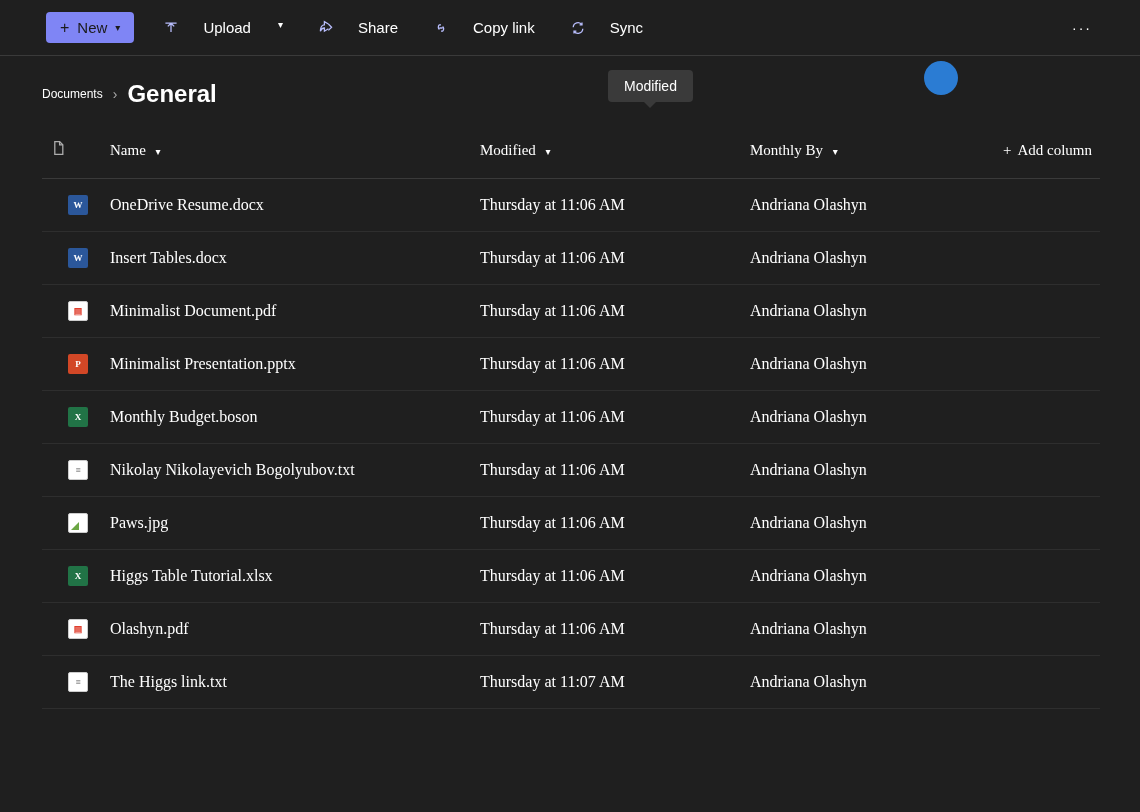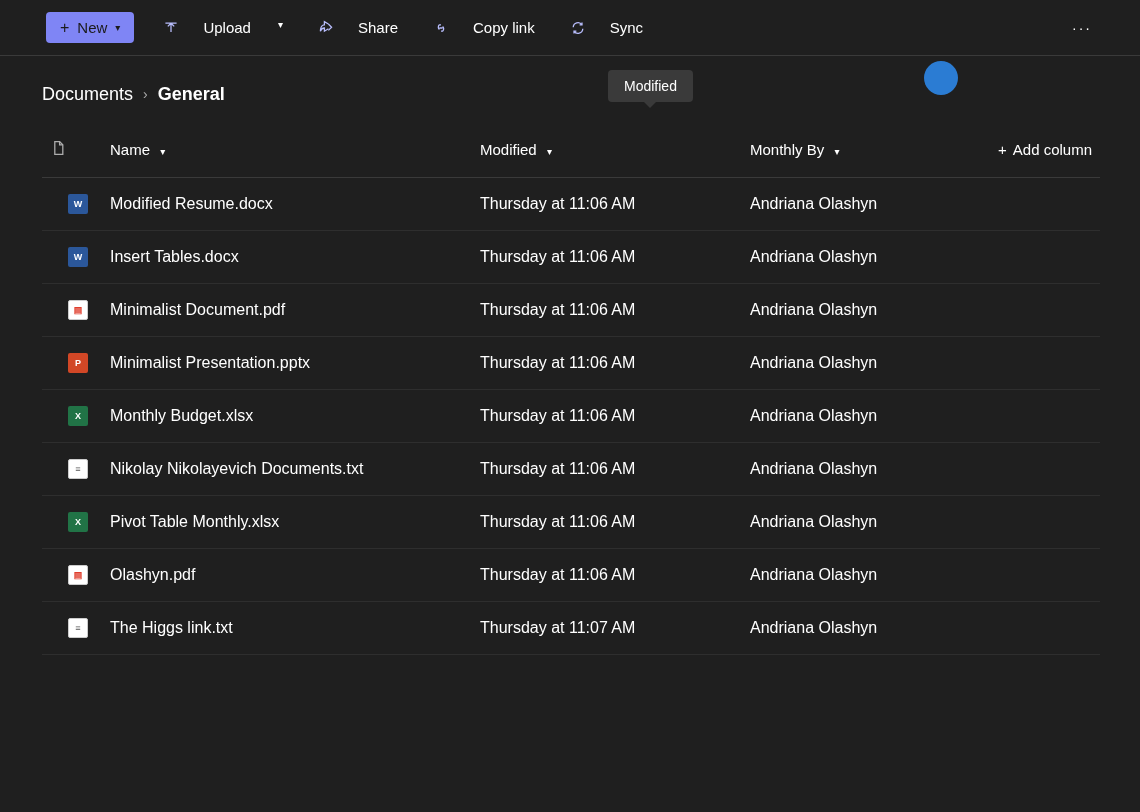--- a/index.html
+++ b/index.html
@@ -59,26 +59,26 @@
   }
   
   .breadcrumb-row {
     display: flex;
     align-items: center;
     padding: 22px 0 14px 42px;
     position: relative;
     height: 68px;
   }
   .crumb {
-    font-size: 18px;
+    font-size: 12px;
     color: #ffffff;
     cursor: pointer;
   }
   .crumb-sep { margin: 0 10px; color: #aaa; font-size: 14px; }
-  .crumb-current { font-size: 18px; font-weight: 700; color: #fff; }
+  .crumb-current { font-size: 24px; font-weight: 700; color: #fff; }
   
   .tooltip {
     position: absolute;
     left: 608px;
     top: 14px;
     background: #3a3a3a;
     color: #fff;
     font-size: 14px;
     padding: 8px 16px;
     border-radius: 4px;
@@ -104,21 +104,21 @@
     border-radius: 50% 50% 50% 50%;
   }
   .blue-drop::before{
     content:'';
     position:absolute;
     top:-8px; left:9px;
     border:8px solid transparent;
     border-bottom:10px solid #2b7cd3;
   }
   
-  .table-wrap { padding: 0 40px 0 42px; }
+  .table-wrap { padding: 0 40px 0 42px; font-family: Liberation Serif, serif; }
   table { width: 100%; border-collapse: collapse; }
   thead th {
     text-align: left;
     font-weight: 400;
     color: #fff;
     font-size: 15px;
     padding: 14px 8px 16px 8px;
     border-bottom: 1px solid #3a3a3a;
   }
   th.col-icon { width: 60px; }
@@ -248,21 +248,21 @@
             <span>Add column</span>
           </span>
         </th>
       </tr>
     </thead>
     <tbody id="file-rows">
         <tr>
           <td>
             <div class="file-icon ic-word">W</div>
           </td>
-          <td>Modified Resume.docx</td>
+          <td>OneDrive Resume.docx</td>
           <td>Thursday at 11:06 AM</td>
           <td>Andriana Olashyn</td>
           <td></td>
         </tr>
         <tr>
           <td>
             <div class="file-icon ic-word">W</div>
           </td>
           <td>Insert Tables.docx</td>
           <td>Thursday at 11:06 AM</td>
@@ -284,39 +284,48 @@
           </td>
           <td>Minimalist Presentation.pptx</td>
           <td>Thursday at 11:06 AM</td>
           <td>Andriana Olashyn</td>
           <td></td>
         </tr>
         <tr>
           <td>
             <div class="file-icon ic-excel">X</div>
           </td>
-          <td>Monthly Budget.xlsx</td>
+          <td>Monthly Budget.boson</td>
           <td>Thursday at 11:06 AM</td>
           <td>Andriana Olashyn</td>
           <td></td>
         </tr>
         <tr>
           <td>
             <div class="file-icon ic-txt">≡</div>
           </td>
-          <td>Nikolay Nikolayevich Documents.txt</td>
+          <td>Nikolay Nikolayevich Bogolyubov.txt</td>
+          <td>Thursday at 11:06 AM</td>
+          <td>Andriana Olashyn</td>
+          <td></td>
+        </tr>
+        <tr>
+          <td>
+            <div class="file-icon ic-img"></div>
+          </td>
+          <td>Paws.jpg</td>
           <td>Thursday at 11:06 AM</td>
           <td>Andriana Olashyn</td>
           <td></td>
         </tr>
         <tr>
           <td>
             <div class="file-icon ic-excel">X</div>
           </td>
-          <td>Pivot Table Monthly.xlsx</td>
+          <td>Higgs Table Tutorial.xlsx</td>
           <td>Thursday at 11:06 AM</td>
           <td>Andriana Olashyn</td>
           <td></td>
         </tr>
         <tr>
           <td>
             <div class="file-icon ic-pdf">▤</div>
           </td>
           <td>Olashyn.pdf</td>
           <td>Thursday at 11:06 AM</td>

